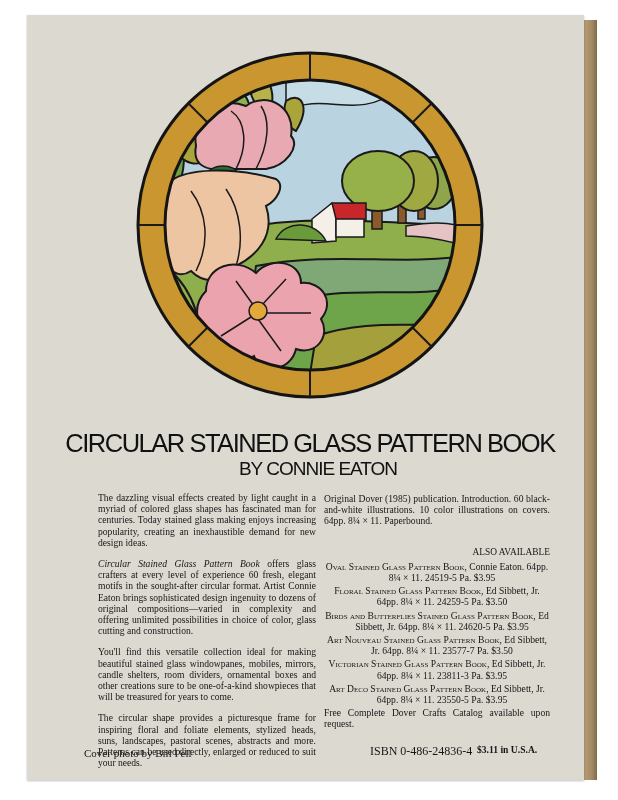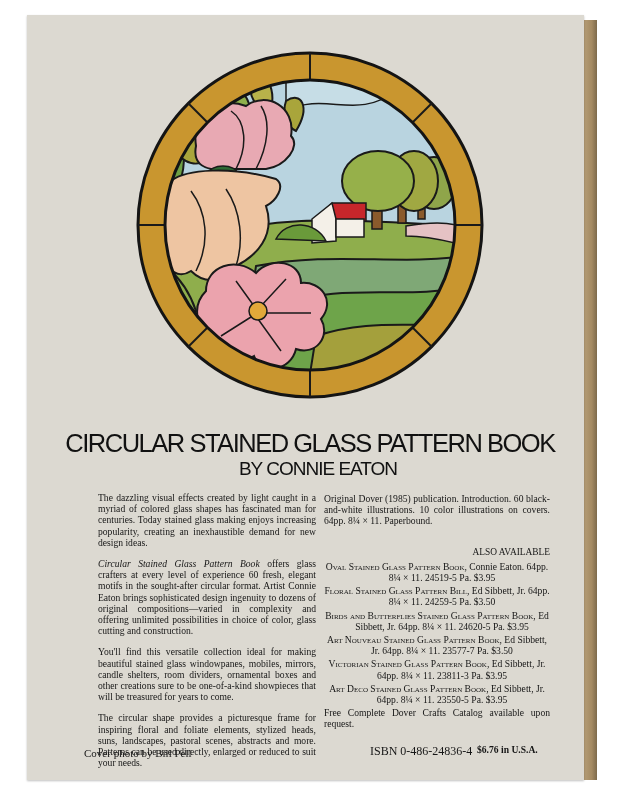--- a/index.html
+++ b/index.html
@@ -109,22 +109,22 @@
   <p>You'll find this versatile collection ideal for making beautiful stained glass windowpanes, mobiles, mirrors, candle shelters, room dividers, ornamental boxes and other creations sure to be one-of-a-kind showpieces that will be treasured for years to come.</p>
   <p>The circular shape provides a picturesque frame for inspiring floral and foliate elements, stylized heads, suns, landscapes, pastoral scenes, abstracts and more. Patterns can be used directly, enlarged or reduced to suit your needs.</p>
 </div>
 
 <div class="credit">Cover photo by Bill Pell</div>
 
 <div class="col right-col">
   <p>Original Dover (1985) publication. Introduction. 60 black-and-white illustrations. 10 color illustrations on covers. 64pp. 8¼ × 11. Paperbound.</p>
   <div class="also-head">ALSO AVAILABLE</div>
   <div class="also-item"><span class="sc">Oval Stained Glass Pattern Book</span><span>, Connie Eaton. 64pp. 8¼ × 11. 24519-5 Pa. $3.95</span></div>
-  <div class="also-item"><span class="sc">Floral Stained Glass Pattern Bill</span><span>, Ed Sibbett, Jr. 64pp. 8¼ × 11. 24259-5 Pa. $3.50</span></div>
+  <div class="also-item"><span class="sc">Floral Stained Glass Pattern Book</span><span>, Ed Sibbett, Jr. 64pp. 8¼ × 11. 24259-5 Pa. $3.50</span></div>
   <div class="also-item"><span class="sc">Birds and Butterflies Stained Glass Pattern Book</span><span>, Ed Sibbett, Jr. 64pp. 8¼ × 11. 24620-5 Pa. $3.95</span></div>
   <div class="also-item"><span class="sc">Art Nouveau Stained Glass Pattern Book</span><span>, Ed Sibbett, Jr. 64pp. 8¼ × 11. 23577-7 Pa. $3.50</span></div>
   <div class="also-item"><span class="sc">Victorian Stained Glass Pattern Book</span><span>, Ed Sibbett, Jr. 64pp. 8¼ × 11. 23811-3 Pa. $3.95</span></div>
   <div class="also-item"><span class="sc">Art Deco Stained Glass Pattern Book</span><span>, Ed Sibbett, Jr. 64pp. 8¼ × 11. 23550-5 Pa. $3.95</span></div>
   <p class="catalog">Free Complete Dover Crafts Catalog available upon request.</p>
 </div>
 
 <div class="isbn">ISBN 0-486-24836-4</div>
-<div class="price">$6.76 in U.S.A.</div>
+<div class="price">$3.11 in U.S.A.</div>
 
 </body></html>

